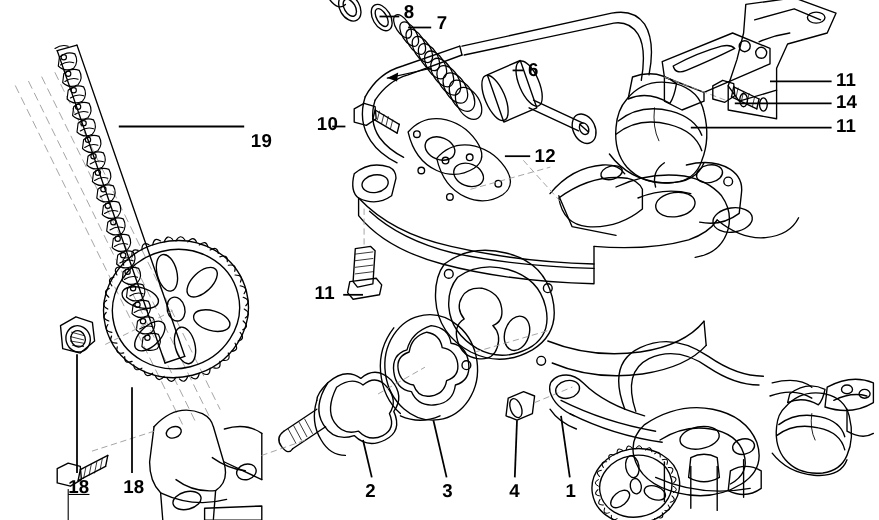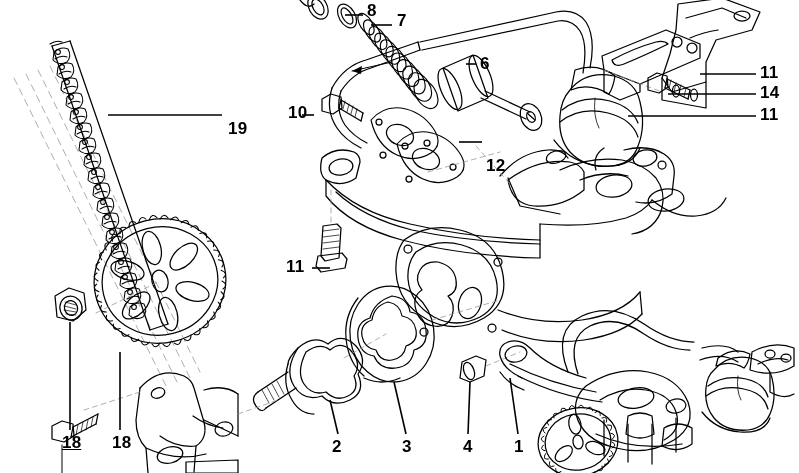--- a/index.html
+++ b/index.html
@@ -540,21 +540,21 @@
     <path d="M470 382 L468 434"></path>
     <path d="M510 378 L518 434"></path>
   </g>
 </svg>
 
 <div class="lbl" style="left:228px;top:120px;text-align:center;">19</div>
 <div class="lbl" style="left:288px;top:104px;">10</div>
 <div class="lbl" style="left:367px;top:2px;">8</div>
 <div class="lbl" style="left:397px;top:12px;">7</div>
 <div class="lbl" style="left:480px;top:55px;">6</div>
-<div class="lbl" style="left:486px;top:133px;margin-top:24px;">12</div>
+<div class="lbl" style="left:486px;top:133px;">12</div>
 <div class="lbl" style="left:760px;top:64px;">11</div>
 <div class="lbl" style="left:760px;top:84px;">14</div>
 <div class="lbl" style="left:760px;top:106px;">11</div>
 <div class="lbl" style="left:286px;top:258px;">11</div>
 <div class="lbl" style="left:62px;top:434px;text-decoration:underline;">18</div>
 <div class="lbl" style="left:112px;top:434px;">18</div>
 <div class="lbl" style="left:332px;top:438px;">2</div>
 <div class="lbl" style="left:402px;top:438px;">3</div>
 <div class="lbl" style="left:463px;top:438px;">4</div>
 <div class="lbl" style="left:514px;top:438px;">1</div>

